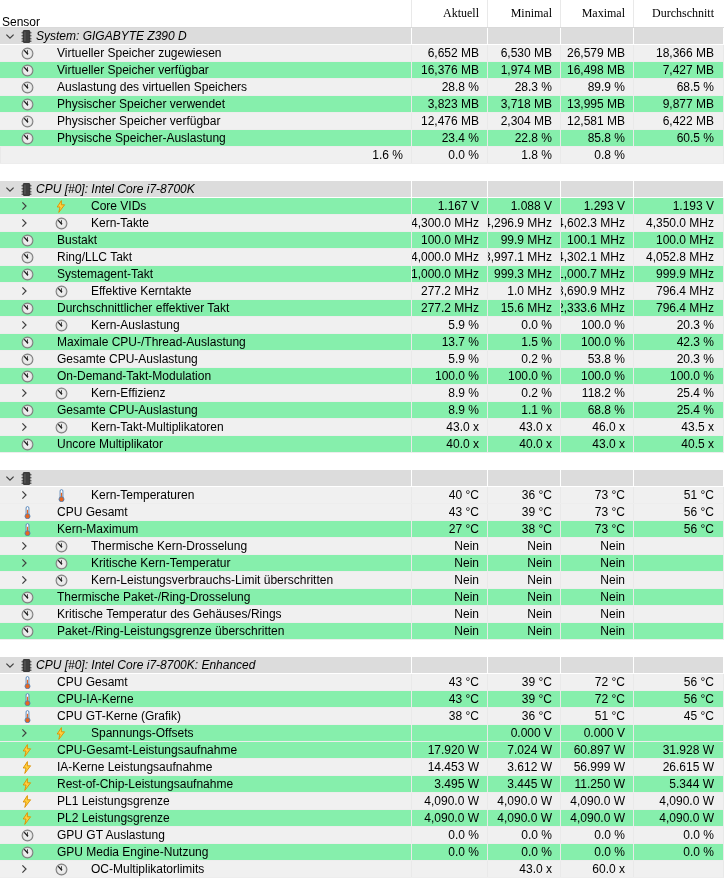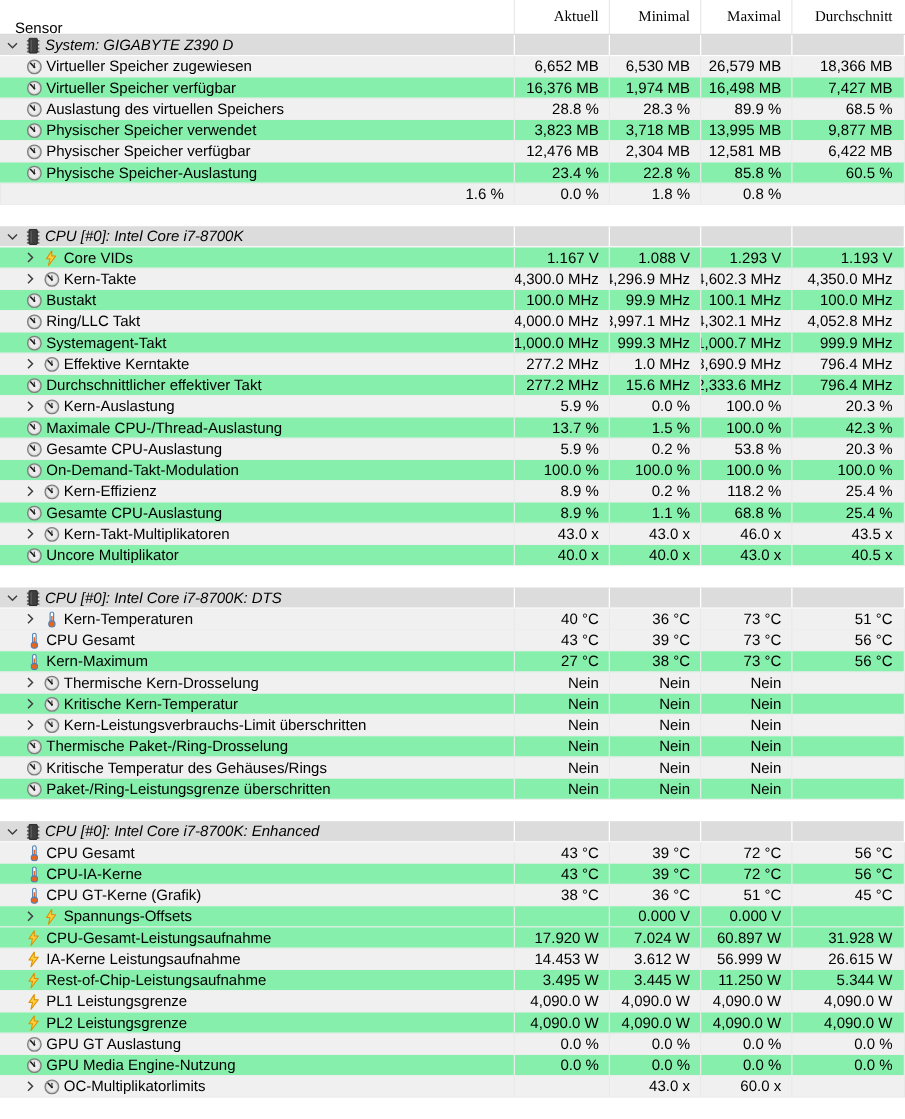--- a/index.html
+++ b/index.html
@@ -19,32 +19,32 @@
   .hdr{
     height:28px;
     border-bottom:1px solid #d9d9d9;
     background:#ffffff;
   }
   .hdr .hcell{
     display:flex;align-items:center;
     box-sizing:border-box;
     overflow:hidden;white-space:nowrap;
   }
-  .hdr .hcell.sensor{padding-left:12px;margin-top:16px;}
+  .hdr .hcell.sensor{padding-left:2px;margin-top:16px;}
   .hdr .hcell.num{justify-content:flex-end;padding-right:8px;border-left:1px solid #e9e9e9;font-family:Liberation Serif, serif;}
   
   .row{height:17px;box-sizing:border-box;overflow:hidden;}
   .row .cell{
     box-sizing:border-box;overflow:hidden;white-space:nowrap;
     display:flex;align-items:center;height:100%;
   }
   .row .cell.num{justify-content:flex-end;padding-right:8px;border-left:1px solid #e9e9e9;}
   .sensor-row{border-bottom:1px solid #ededed;border-right:1px solid #e9e9e9;background:#86efac;}
   .sensor-row.shade{background:#f0f0f0;}
-  .sensor-row .cell.sensor{padding-left:20px;}
+  .sensor-row .cell.sensor{padding-left:20px;gap:20px;}
   .section{background:#dcdcdc;border-bottom:1px solid #ffffff;border-right:1px solid #ffffff;}
   .section .cell.num{border-left:1px solid #ffffff;}
   .section .cell.sensor{padding-left:5px;}
   .section .slabel{font-style:italic;}
   .gap{background:#ffffff;}
   .chev{
     width:14px;flex:0 0 14px;display:flex;align-items:center;justify-content:flex-start;
   }
   .icon{
     width:14px;flex:0 0 14px;display:flex;align-items:center;justify-content:center;
@@ -534,21 +534,20 @@
           <span class="icon">
             <svg width="11" height="13" viewBox="0 0 11 13">
               <rect x="0.5" y="2" width="10" height="1.4" fill="#6e6e6e"></rect>
               <rect x="0.5" y="5" width="10" height="1.4" fill="#6e6e6e"></rect>
               <rect x="0.5" y="8" width="10" height="1.4" fill="#6e6e6e"></rect>
               <rect x="0.5" y="10.6" width="10" height="1.4" fill="#6e6e6e"></rect>
               <rect x="2.2" y="0.5" width="6.6" height="12" rx="0.8" fill="#3f3f3f" stroke="#262626" stroke-width="0.8"></rect>
               <rect x="3.4" y="1.8" width="1.1" height="9.4" fill="#5c5c5c"></rect>
             </svg>
           </span>
-          <span class="slabel lbl">CPU [#0]: Intel Core i7-8700K: DTS</span>
         </div>
         <div class="cell num"></div>
         <div class="cell num"></div>
         <div class="cell num"></div>
         <div class="cell num"></div>
       </div>
       <div class="grid-row row sensor-row shade">
         <div class="cell sensor">
           <span class="chev">
             <svg width="8" height="10" viewBox="0 0 8 10">

